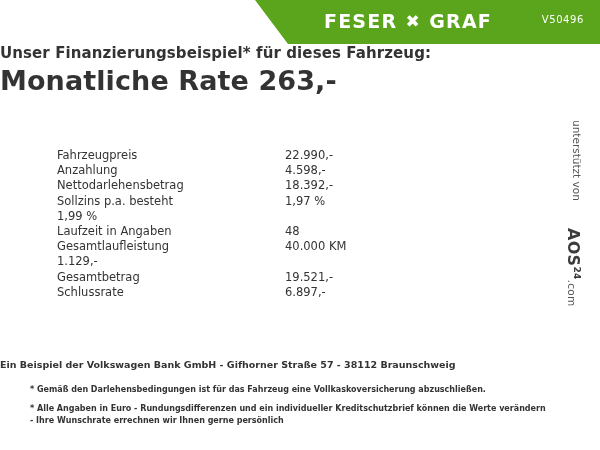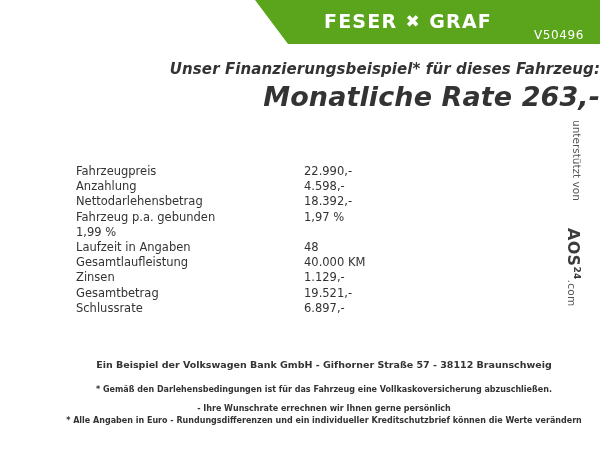--- a/index.html
+++ b/index.html
@@ -60,51 +60,49 @@
     position: relative;
     width: 18px;
     height: 18px;
     line-height: 18px;
     text-align: center;
     font-size: 17px;
     font-weight: bold;
   }
   .brand-code {
     position: absolute;
-    top: 28px;
+    top: 14px;
     right: 16px;
     color: #ffffff;
-    font-size: 12px;
+    font-size: 10px;
     letter-spacing: 0.6px;
   }
 
   
   .title-block {
-    text-align: right;
-    margin-top: 16px;
-    font-style: italic;
+    text-align: left;
   }
   .title-main {
     font-size: 15px;
     font-weight: bold;
     color: #333333;
     letter-spacing: 0.1px;
   }
   .title-sub {
     font-size: 27px;
     font-weight: bold;
     color: #333333;
     margin-top: 3px;
     letter-spacing: 0.1px;
   }
 
   
   .finance-wrap {
     margin-top: 52px;
-    padding-left: 76px;
+    padding-left: 57px;
   }
   .finance-row {
     display: flex;
     font-size: 11.5px;
     line-height: 15.2px;
     color: #333333;
   }
   .finance-label {
     width: 228px;
     white-space: nowrap;
@@ -112,22 +110,20 @@
   .finance-value {
     white-space: nowrap;
   }
 
   
   .footer {
     position: absolute;
     left: 0;
     right: 0;
     bottom: 16px;
-    text-align: center;
-    padding-left: 48px;
   }
   .bank-line {
     font-size: 9.5px;
     font-weight: bold;
     color: #333333;
     margin-bottom: 14px;
   }
   .note {
     font-size: 8px;
     font-weight: bold;
@@ -206,61 +202,60 @@
     <div class="finance-label">Anzahlung</div>
     <div class="finance-value">4.598,-</div>
   </div>
 
   <div class="finance-row">
     <div class="finance-label">Nettodarlehensbetrag</div>
     <div class="finance-value">18.392,-</div>
   </div>
 
   <div class="finance-row">
-    <div class="finance-label">Fahrzeug p.a. gebunden</div>
+    <div class="finance-label">Sollzins p.a. besteht</div>
     <div class="finance-value">1,97 %</div>
   </div>
 
   <div class="finance-row">
     <div class="finance-value">1,99 %</div>
   </div>
 
   <div class="finance-row">
     <div class="finance-label">Laufzeit in Angaben</div>
     <div class="finance-value">48</div>
   </div>
 
   <div class="finance-row">
     <div class="finance-label">Gesamtlaufleistung</div>
     <div class="finance-value">40.000 KM</div>
   </div>
 
   <div class="finance-row">
-    <div class="finance-label">Zinsen</div>
     <div class="finance-value">1.129,-</div>
   </div>
 
   <div class="finance-row">
     <div class="finance-label">Gesamtbetrag</div>
     <div class="finance-value">19.521,-</div>
   </div>
 
   <div class="finance-row">
     <div class="finance-label">Schlussrate</div>
     <div class="finance-value">6.897,-</div>
   </div>
 
 </div>
 
 <div class="footer">
   <div class="bank-line">Ein Beispiel der Volkswagen Bank GmbH - Gifhorner Straße 57 - 38112 Braunschweig</div>
   <div class="note">* Gemäß den Darlehensbedingungen ist für das Fahrzeug eine Vollkaskoversicherung abzuschließen.</div>
   <div class="note">
+    <div>* Alle Angaben in Euro - Rundungsdifferenzen und ein individueller Kreditschutzbrief können die Werte verändern</div>
     <div>- Ihre Wunschrate errechnen wir Ihnen gerne persönlich</div>
-    <div>* Alle Angaben in Euro - Rundungsdifferenzen und ein individueller Kreditschutzbrief können die Werte verändern</div>
   </div>
   <div class="note">
   </div>
 </div>
 
 <div class="vertical-strip">
   <div class="vtext vtext-label">unterstützt von</div>
   <div class="vtext vtext-brand">
     <span>AOS</span><span class="aos-sup">24</span><span class="aos-dom">.com</span>
   </div>

